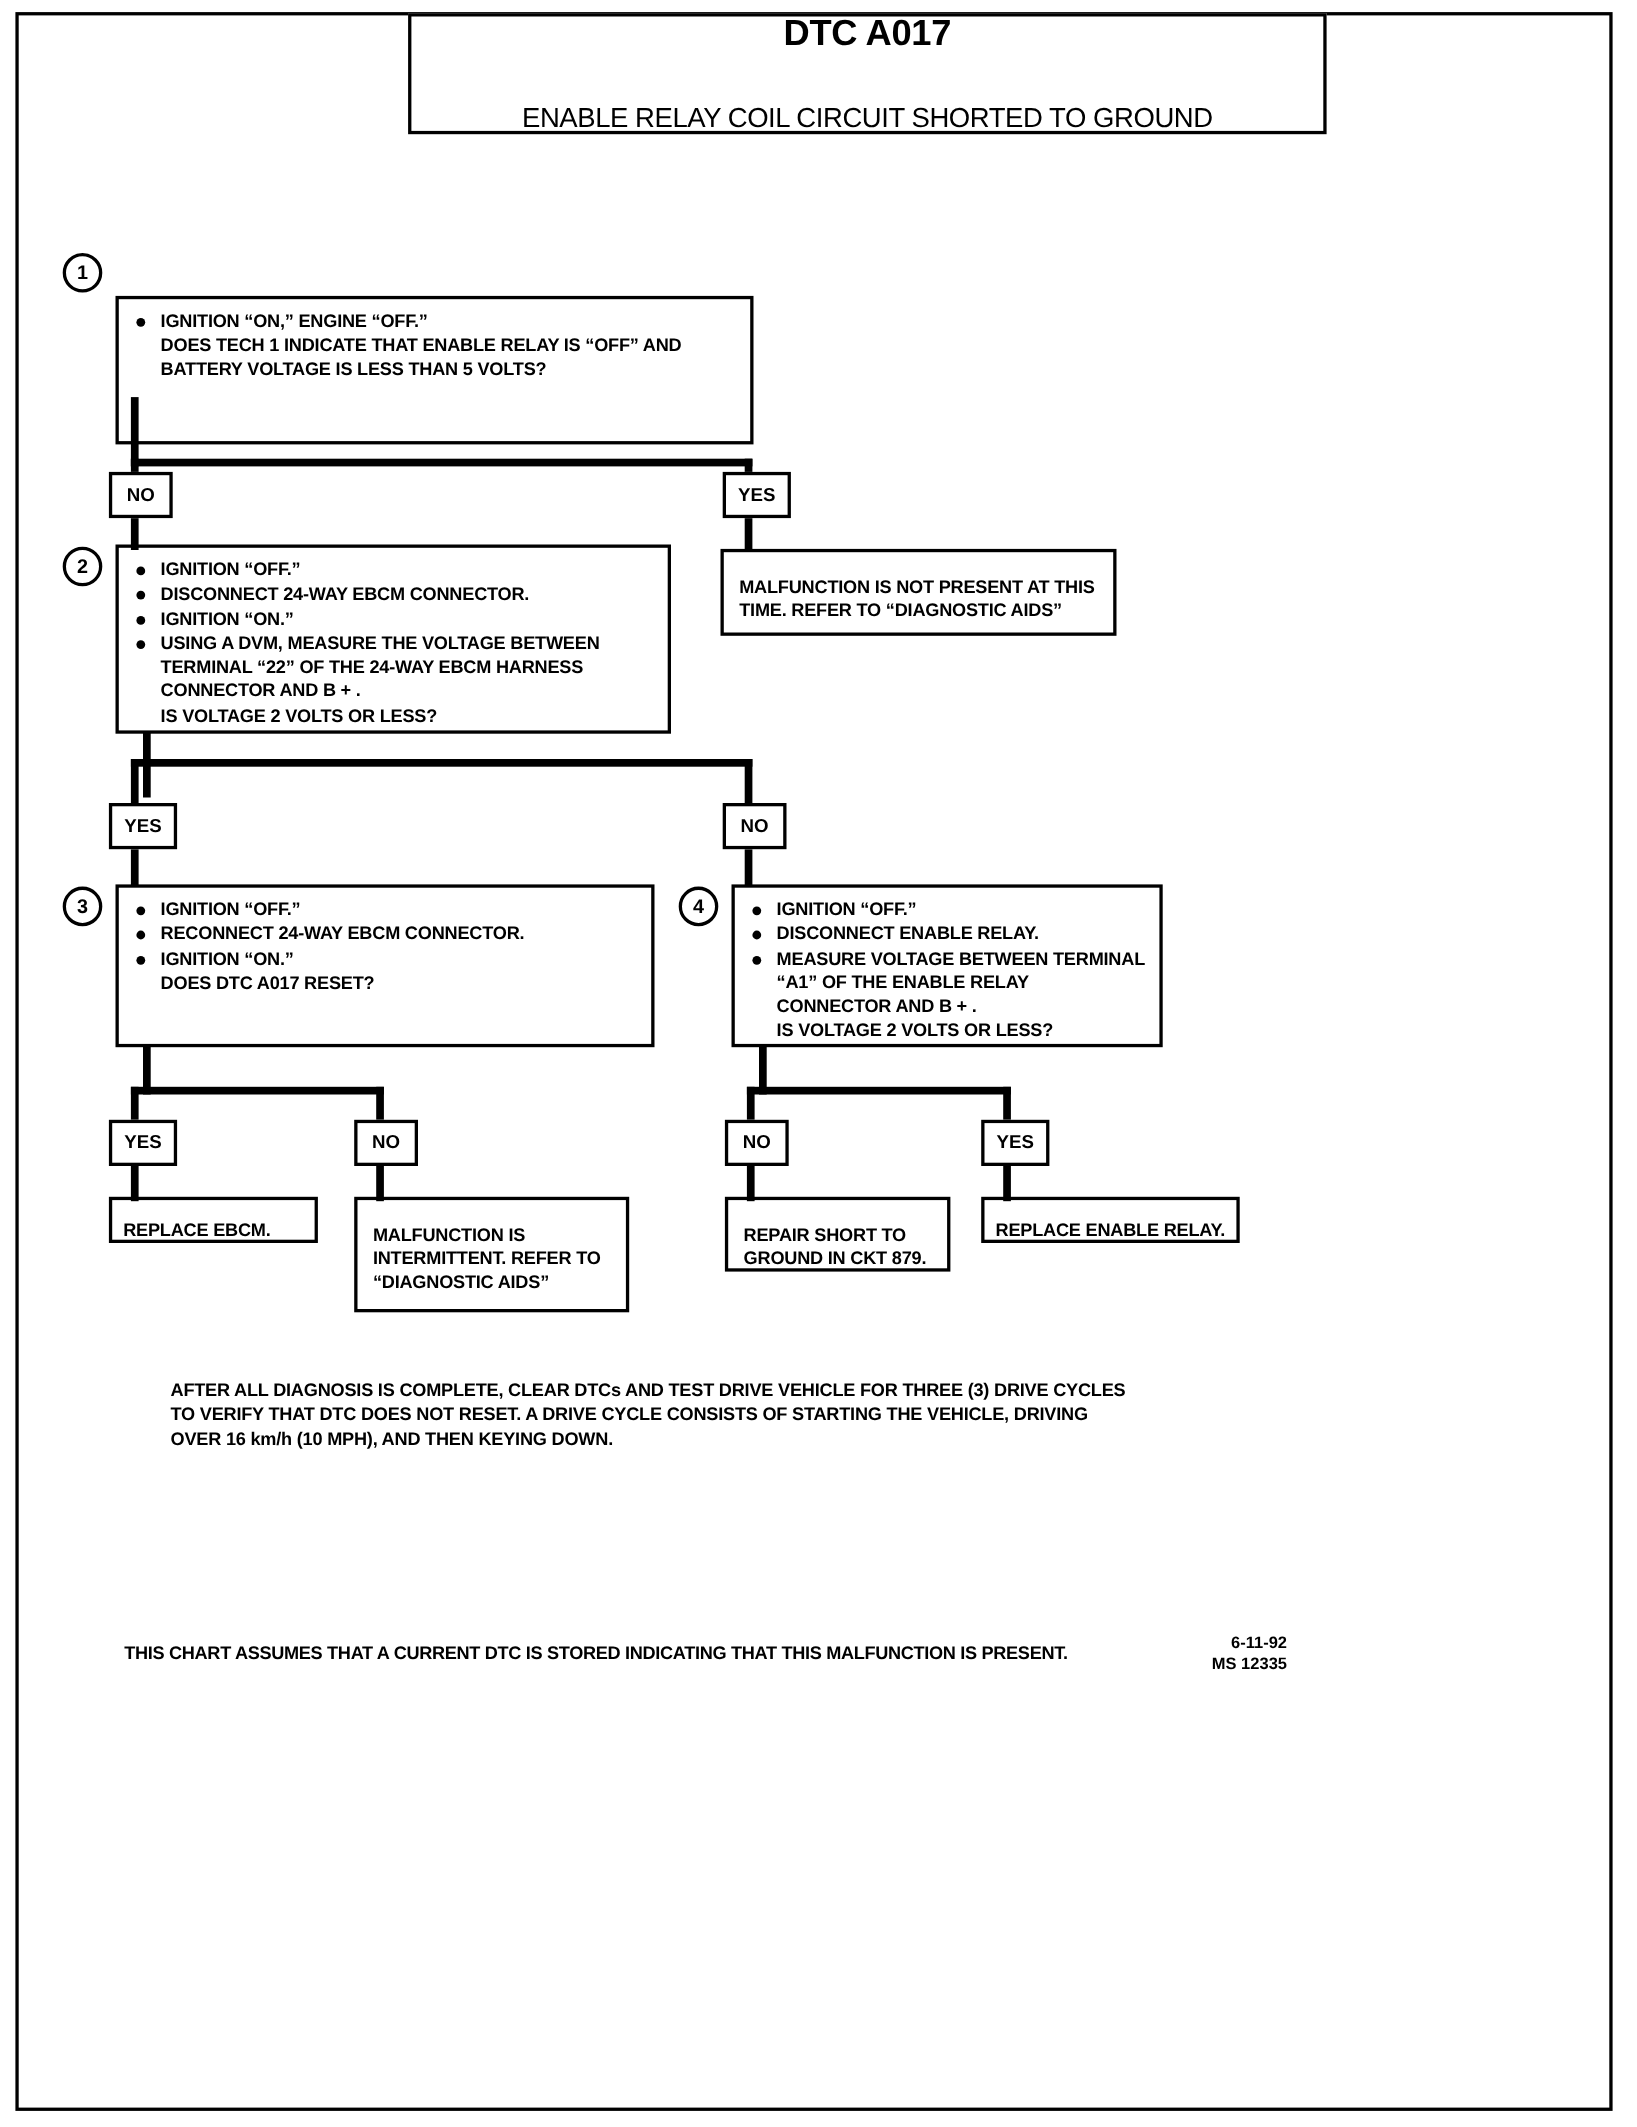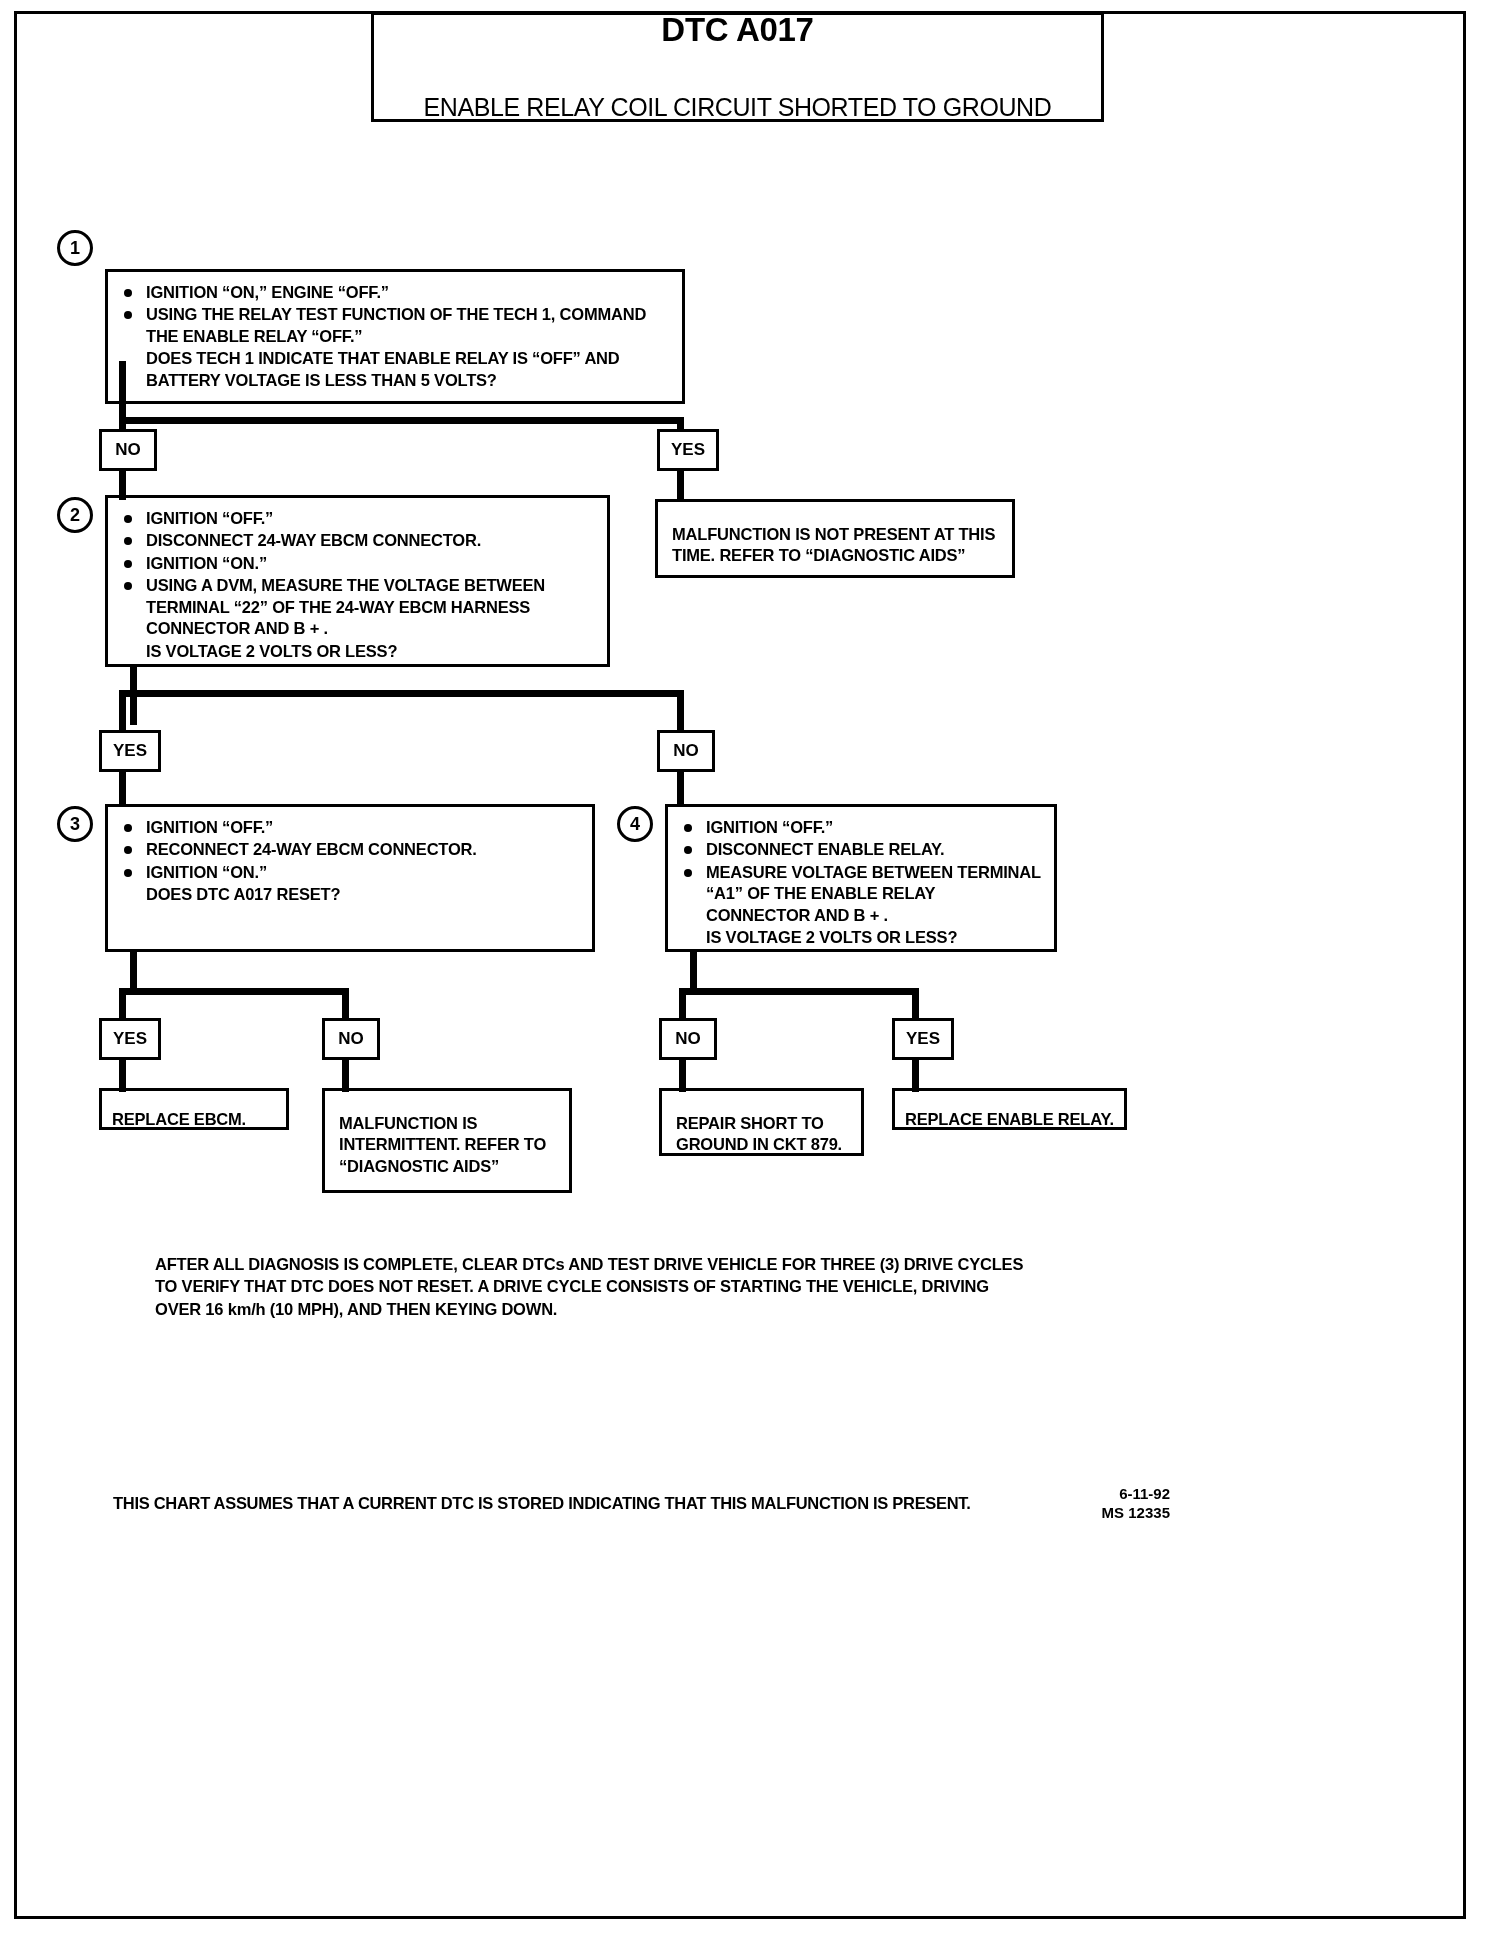--- a/index.html
+++ b/index.html
@@ -6,21 +6,21 @@
   body{
     width:1488px;height:1934px;position:relative;
     font-family:"Liberation Sans", sans-serif;
     -webkit-font-smoothing:none;
   }
   .page-frame{
     position:absolute;left:14px;top:11px;width:1452px;height:1908px;
     border:3px solid #000;box-sizing:border-box;
   }
   .title-block{
-    position:absolute;left:371px;top:12px;width:733px;height:110px;
+    position:absolute;left:371px;top:12px;width:835px;height:110px;
     border:3px solid #000;box-sizing:border-box;
     display:flex;flex-direction:column;align-items:center;justify-content:center;
     background:#fff;
     gap:40px;
   }
   .title-main{
     font-size:33px;font-weight:bold;letter-spacing:-0.3px;
     color:#000;line-height:1.1;margin-bottom:6px;
   }
   .title-sub{
@@ -122,21 +122,20 @@
 <div class="vline" style="left:679px;top:988px;height:30px;"></div>
 <div class="vline" style="left:912px;top:988px;height:30px;"></div>
 <div class="vline" style="left:679px;top:1060px;height:32px;"></div>
 <div class="vline" style="left:912px;top:1060px;height:32px;"></div>
 
 <div class="step-circle" style="left:57px;top:230px;">1</div>
 <div class="node" style="left:105px;top:228px;width:580px;height:135px;margin-top:41px;">
   <div class="pad">
     <ul class="bullets">
       <li>IGNITION “ON,” ENGINE “OFF.”</li>
-      <li>USING THE RELAY TEST FUNCTION OF THE TECH 1, COMMAND THE ENABLE RELAY “OFF.”</li>
       <li class="nobullet">DOES TECH 1 INDICATE THAT ENABLE RELAY IS “OFF” AND BATTERY VOLTAGE IS LESS THAN 5 VOLTS?</li>
     </ul>
   </div>
 </div>
 
 <div class="tag" style="left:99px;top:429px;width:58px;">NO</div>
 <div class="tag" style="left:657px;top:429px;width:62px;">YES</div>
 
 <div class="node plain" style="left:655px;top:499px;width:360px;height:79px;">
   <div class="pad">MALFUNCTION IS NOT PRESENT AT THIS TIME.  REFER TO “DIAGNOSTIC AIDS”</div>

